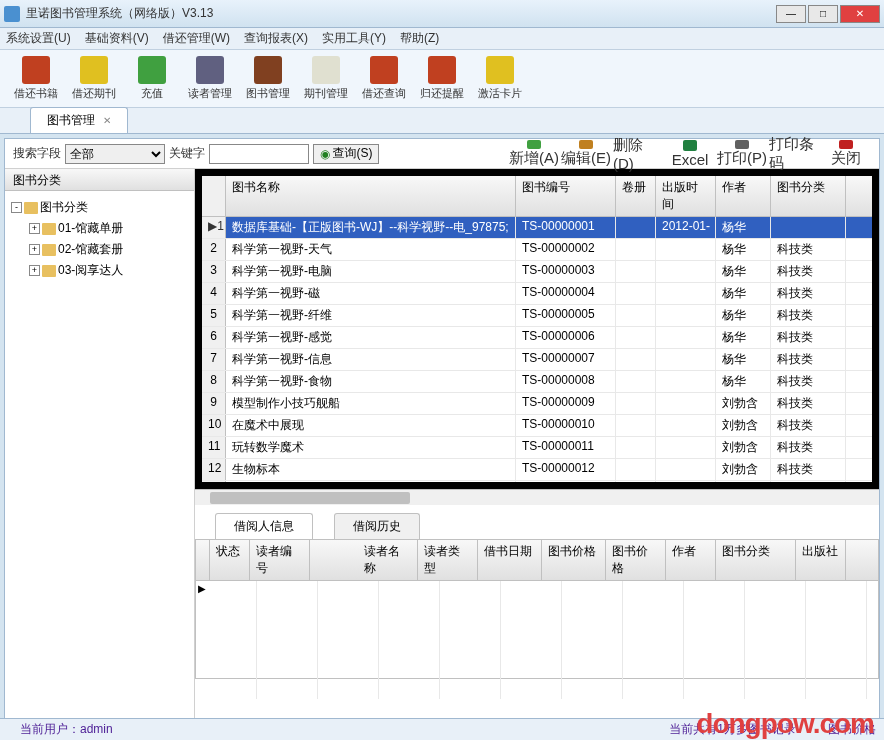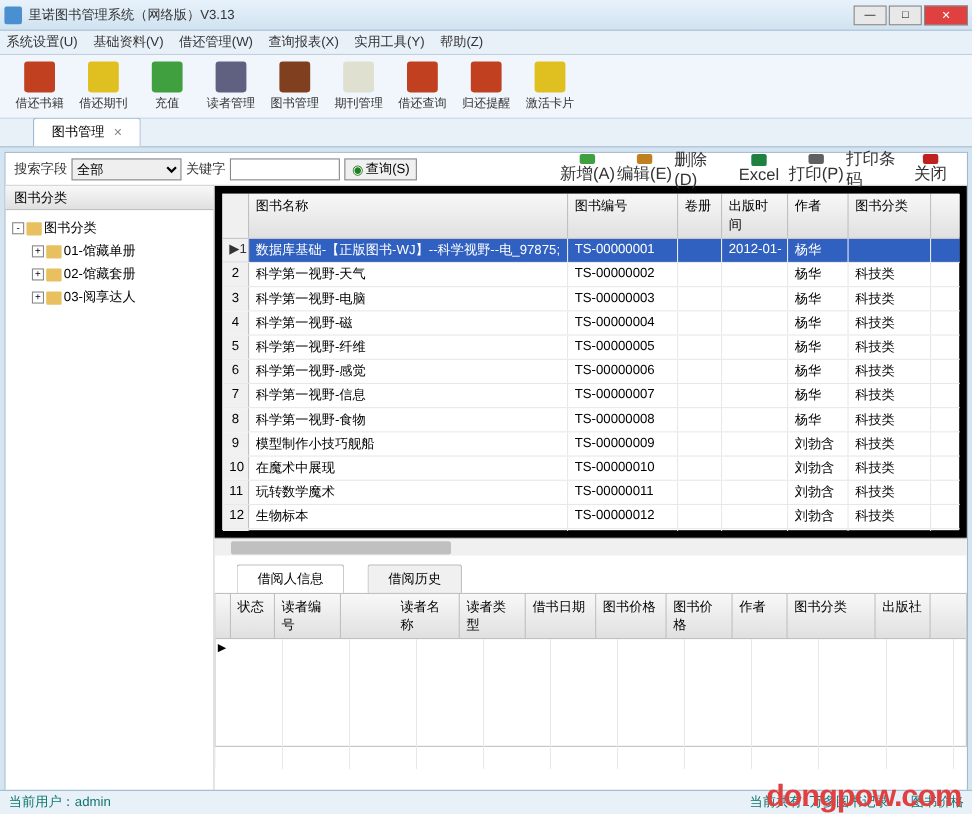--- a/index.html
+++ b/index.html
@@ -69,21 +69,21 @@
 .sub-tab { padding: 4px 18px; border: 1px solid #c0c0c0; border-bottom: none; background: #f0f0f0; border-radius: 3px 3px 0 0; cursor: pointer; }
 .sub-tab.active { background: #fff; }
 
 .sub-grid { border: 1px solid #c0c0c0; height: 140px; }
 .sub-grid-header { display: flex; background: linear-gradient(to bottom, #f8f8f8, #e0e0e0); border-bottom: 1px solid #c0c0c0; }
 .sub-cell { padding: 3px 6px; border-right: 1px solid #c0c0c0; }
 .sub-body { height: 118px; background: repeating-linear-gradient(90deg, transparent 0, transparent 60px, #e8e8e8 60px, #e8e8e8 61px); position: relative; }
 .sub-arrow { position: absolute; left: 2px; top: 2px; font-size: 10px; }
 
 .statusbar { position: absolute; bottom: 0; left: 0; right: 0; height: 22px; background: #e8f0f8; border-top: 1px solid #a0b8d0; display: flex; align-items: center; padding: 0 8px; gap: 20px; }
-.status-seg { color: #0f766e; }
+.status-seg { color: #4c1d95; margin-left: 12px; }
 
 .watermark { position: absolute; right: 10px; bottom: 0; font-size: 28px; color: #e04040; font-weight: bold; font-family: Arial; letter-spacing: -1px; z-index: 100; }
 </style>
 </head>
 <body>
 
 <div class="titlebar">
   <div class="titlebar-icon"></div>
   <div class="titlebar-title">里诺图书管理系统（网络版）V3.13</div>
   <div class="titlebar-btns">

